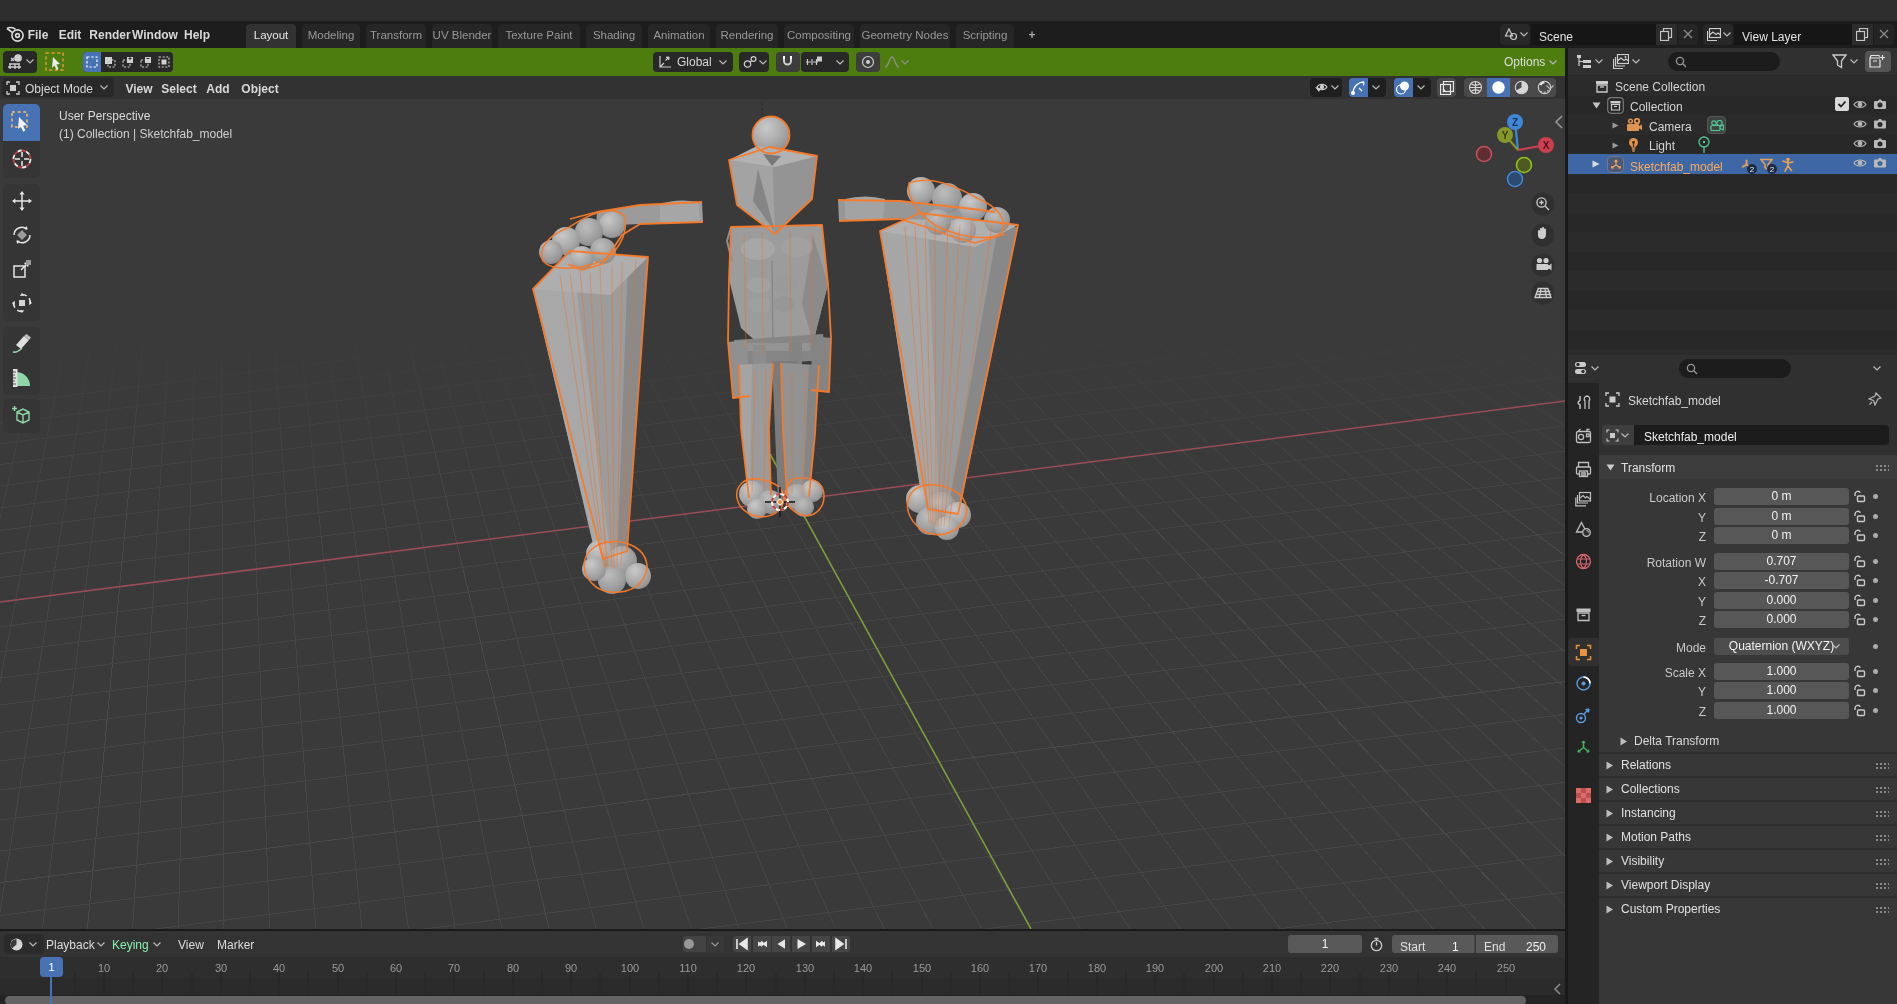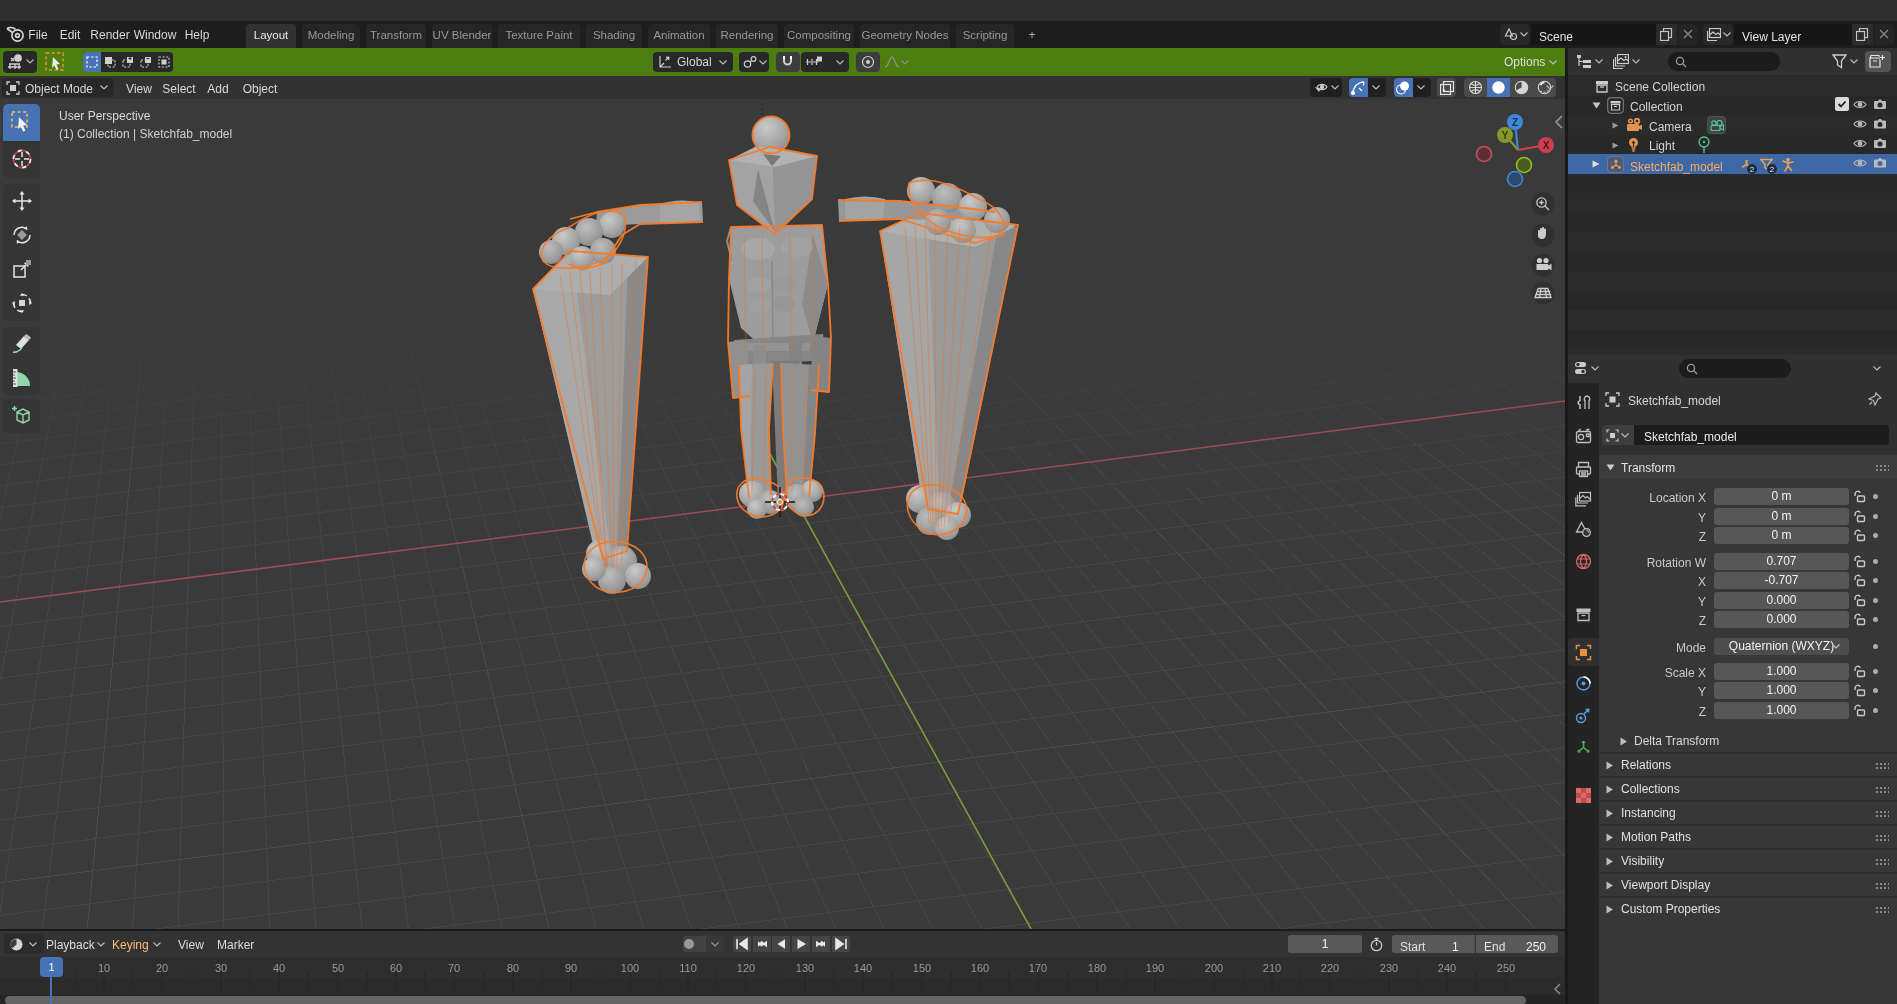--- a/index.html
+++ b/index.html
@@ -9,21 +9,21 @@
 .abs { position:absolute; }
 .txt { color:#d2d2d2; font-size:12px; line-height:1; white-space:nowrap; }
 svg { display:block; }
 
 
 #title { left:0; top:0; width:1897px; height:21px; background:#fff; }
 #title .t { position:absolute; left:28px; top:4px; font-size:12px; color:#111; }
 
 
 #topbar { left:0; top:21px; width:1897px; height:27px; background:#1d1d1d; }
-.menu { position:absolute; top:7px; font-size:12px; color:#d8d8d8; transform:translateX(-50%); white-space:nowrap; }
+.menu { position:absolute; top:7px; font-size:12px; color:#d8d8d8; transform:translateX(-50%); white-space:nowrap;font-weight:bold; }
 .tab { position:absolute; top:3px; height:24px; border-radius:4px 4px 0 0;
   background:#262626; color:#989898; font-size:11.5px; text-align:center; line-height:23px; white-space:nowrap; }
 .tab.active { background:#323232; color:#e6e6e6; }
 
 
 #tools { left:0; top:48px; width:1565px; height:28px; background:#4d7c0f; }
 #vphead { left:0; top:76px; width:1565px; height:23px; background:#323232; }
 .wdg { position:absolute; background:#282828; border-radius:4px; }
 .wdgtxt { position:absolute; color:#d6d6d6; font-size:12px; }
 
@@ -1133,21 +1133,21 @@
         <circle cx="7.5" cy="7.5" r="6" fill="#d5d5d5"></circle>
         <path d="M7.5 7.5 L7.5 2.2 A5.3 5.3 0 0 0 3.2 11.2 Z" fill="#3c3c3c"></path>
       </svg>
 <svg class="abs" style="left:29px;top:11px" width="8" height="5">
         <path d="M0.5 0.5 L4 4 L7.5 0.5" stroke="#bbb" stroke-width="1.2" fill="none"></path>
       </svg>
 <div class="abs txt" style="left:46px;top:8px;color:#dcdcdc">Playback</div>
 <svg class="abs" style="left:97px;top:11px" width="8" height="5">
         <path d="M0.5 0.5 L4 4 L7.5 0.5" stroke="#bbb" stroke-width="1.2" fill="none"></path>
       </svg>
-<div class="abs txt" style="left:112px;top:8px;color:#fdba74">Keying</div>
+<div class="abs txt" style="left:112px;top:8px;color:#86efac">Keying</div>
 <svg class="abs" style="left:153px;top:11px" width="8" height="5">
         <path d="M0.5 0.5 L4 4 L7.5 0.5" stroke="#bbb" stroke-width="1.2" fill="none"></path>
       </svg>
 <div class="abs txt" style="left:178px;top:8px;color:#dcdcdc">View</div>
 <div class="abs txt" style="left:217px;top:8px;color:#dcdcdc">Marker</div>
 <div class="abs" style="left:683px;top:5px;width:23px;height:16px;background:#434343;border-radius:3px 0 0 3px"></div>
 <div class="abs" style="left:694px;top:8px;width:10px;height:10px;border-radius:50%;background:#989898;margin-left:-10px"></div>
 <div class="abs" style="left:707px;top:5px;width:17px;height:16px;background:#383838;border-radius:0 3px 3px 0"></div>
 <svg class="abs" style="left:711px;top:11px" width="8" height="5">
         <path d="M0.5 0.5 L4 4 L7.5 0.5" stroke="#999" stroke-width="1.2" fill="none"></path>

